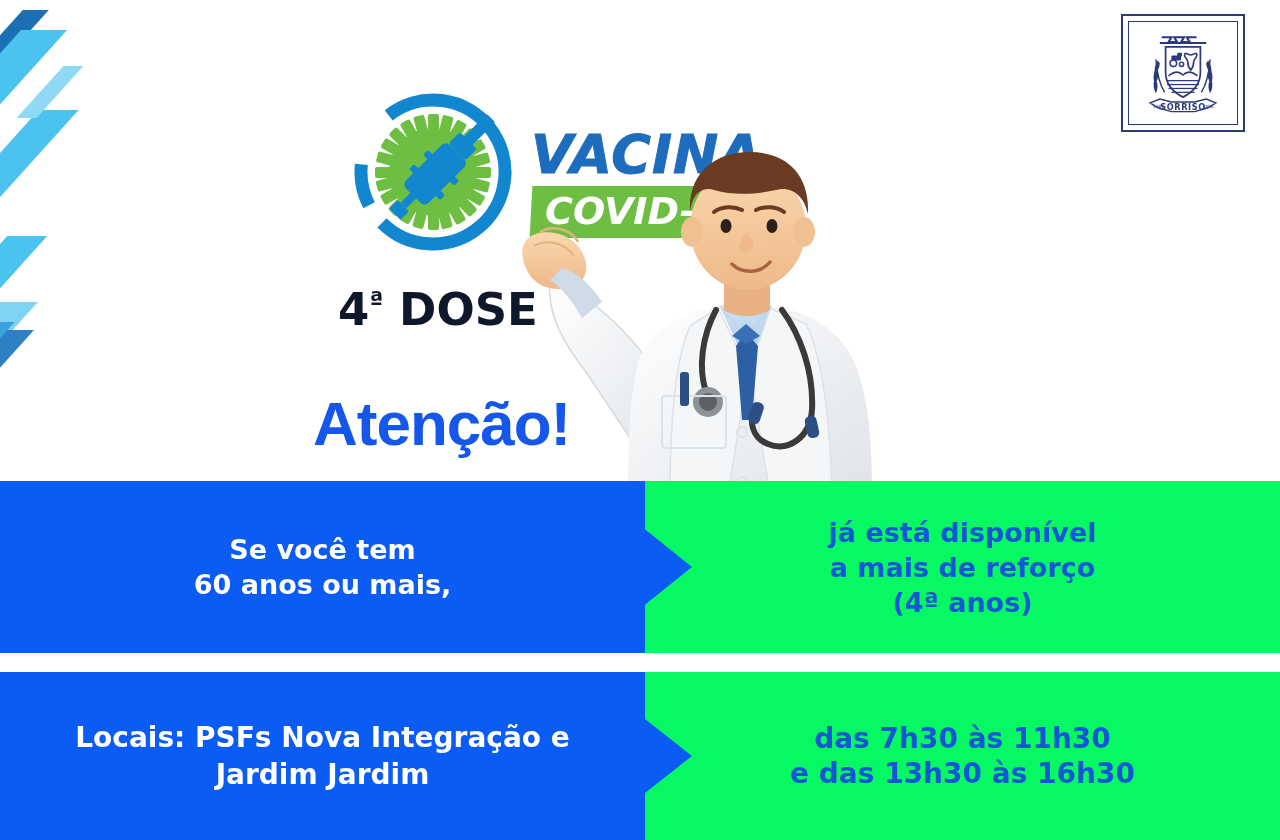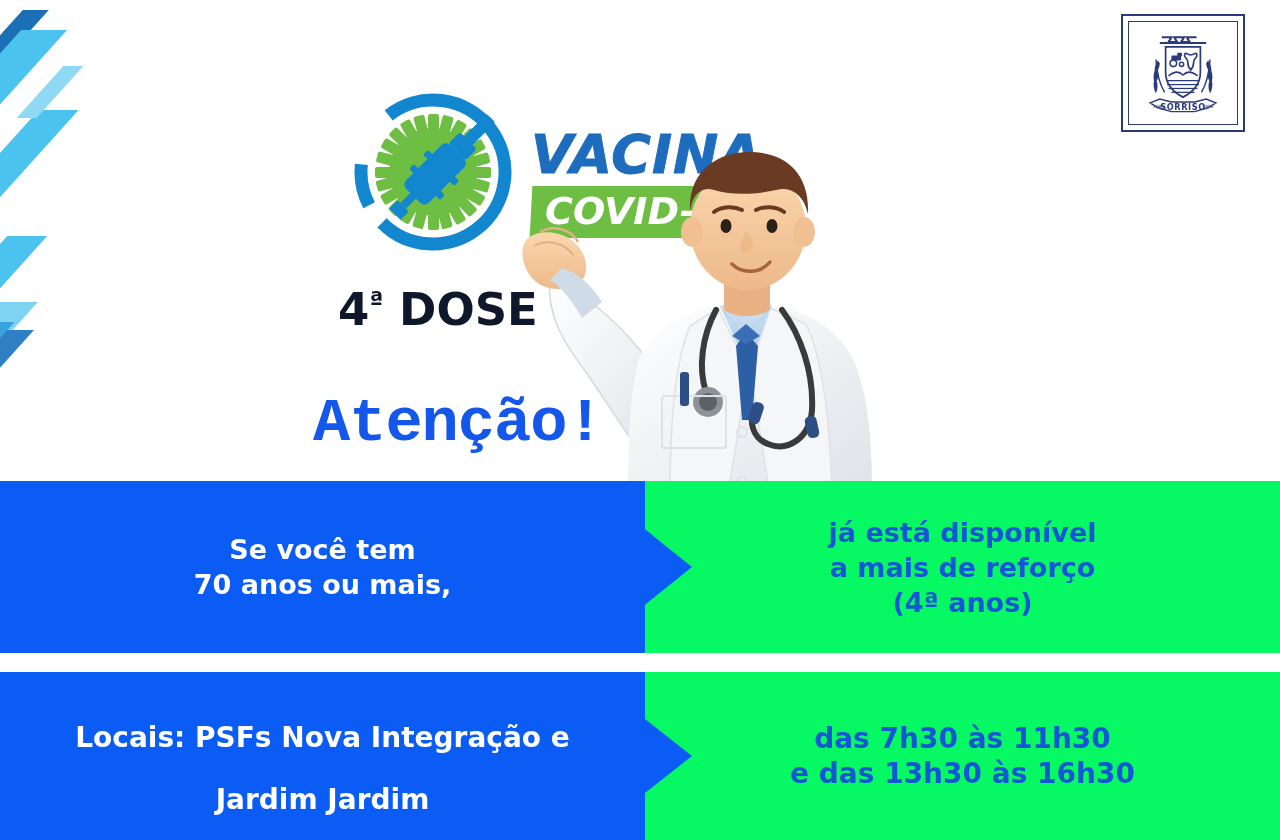--- a/index.html
+++ b/index.html
@@ -60,21 +60,21 @@
     position:absolute;left:338px;top:283px;width:300px;
     font-size:45px;font-weight:bold;color:#0f172a;letter-spacing:0px;
     font-family:"DejaVu Sans", sans-serif;
   }
   .dose sup{font-size:25px;vertical-align:super;}
 
   
   .atencao{
     position:absolute;left:313px;top:388px;width:520px;
     font-size:62px;font-weight:bold;color:#1457ea;
-    font-family:Liberation Mono, monospace;letter-spacing:-1px;
+    font-family:Liberation Sans, sans-serif;letter-spacing:-1px;
   }
 
   
   .doctor{position:absolute;left:520px;top:120px;width:430px;height:375px;}
   .doctor svg{width:100%;height:100%;display:block;}
 
   
   .band{position:absolute;left:0;width:1280px;}
   .band-1{top:481px;height:172px;}
   .band-2{top:672px;height:168px;}
@@ -85,21 +85,21 @@
     clip-path:polygon(0 0, 645px 0, 645px 28%, 692px 50%, 645px 72%, 645px 100%, 0 100%);
   }
 
   .band-text{position:absolute;top:0;height:100%;display:flex;flex-direction:column;
     align-items:center;justify-content:center;text-align:center;font-weight:bold;
     font-family:"DejaVu Sans", sans-serif;}
   .bt-left{left:0;width:645px;color:#ffffff;}
   .bt-right{left:645px;width:635px;color:#1457d6;text-align:center;}
   .bt-left .ln{font-size:27px;line-height:35px;}
   .bt-right .ln{font-size:27px;line-height:35px;}
-  .band-2 .bt-left .ln{font-size:28px;line-height:37px;margin-top:25px;}
+  .band-2 .bt-left .ln{font-size:28px;line-height:37px;}
   .band-2 .bt-right .ln{font-size:28px;line-height:35px;}
 </style>
 </head>
 <body>
 
 <div class="stage">
 
   <div class="deco">
     <div class="para dec-tl-1"></div>
     <div class="para dec-tl-2"></div>
@@ -305,21 +305,21 @@
     </svg>
   </div>
 
   <div class="atencao">Atenção!</div>
 
   <div class="band band-1">
     <div class="band-green"></div>
     <div class="band-blue"></div>
     <div class="band-text bt-left">
       <div class="ln">Se você tem</div>
-      <div class="ln">70 anos ou mais,</div>
+      <div class="ln">60 anos ou mais,</div>
     </div>
     <div class="band-text bt-right">
       <div class="ln">já está disponível</div>
       <div class="ln">a mais de reforço</div>
       <div class="ln">(4ª anos)</div>
     </div>
   </div>
 
   <div class="band band-2">
     <div class="band-green"></div>

